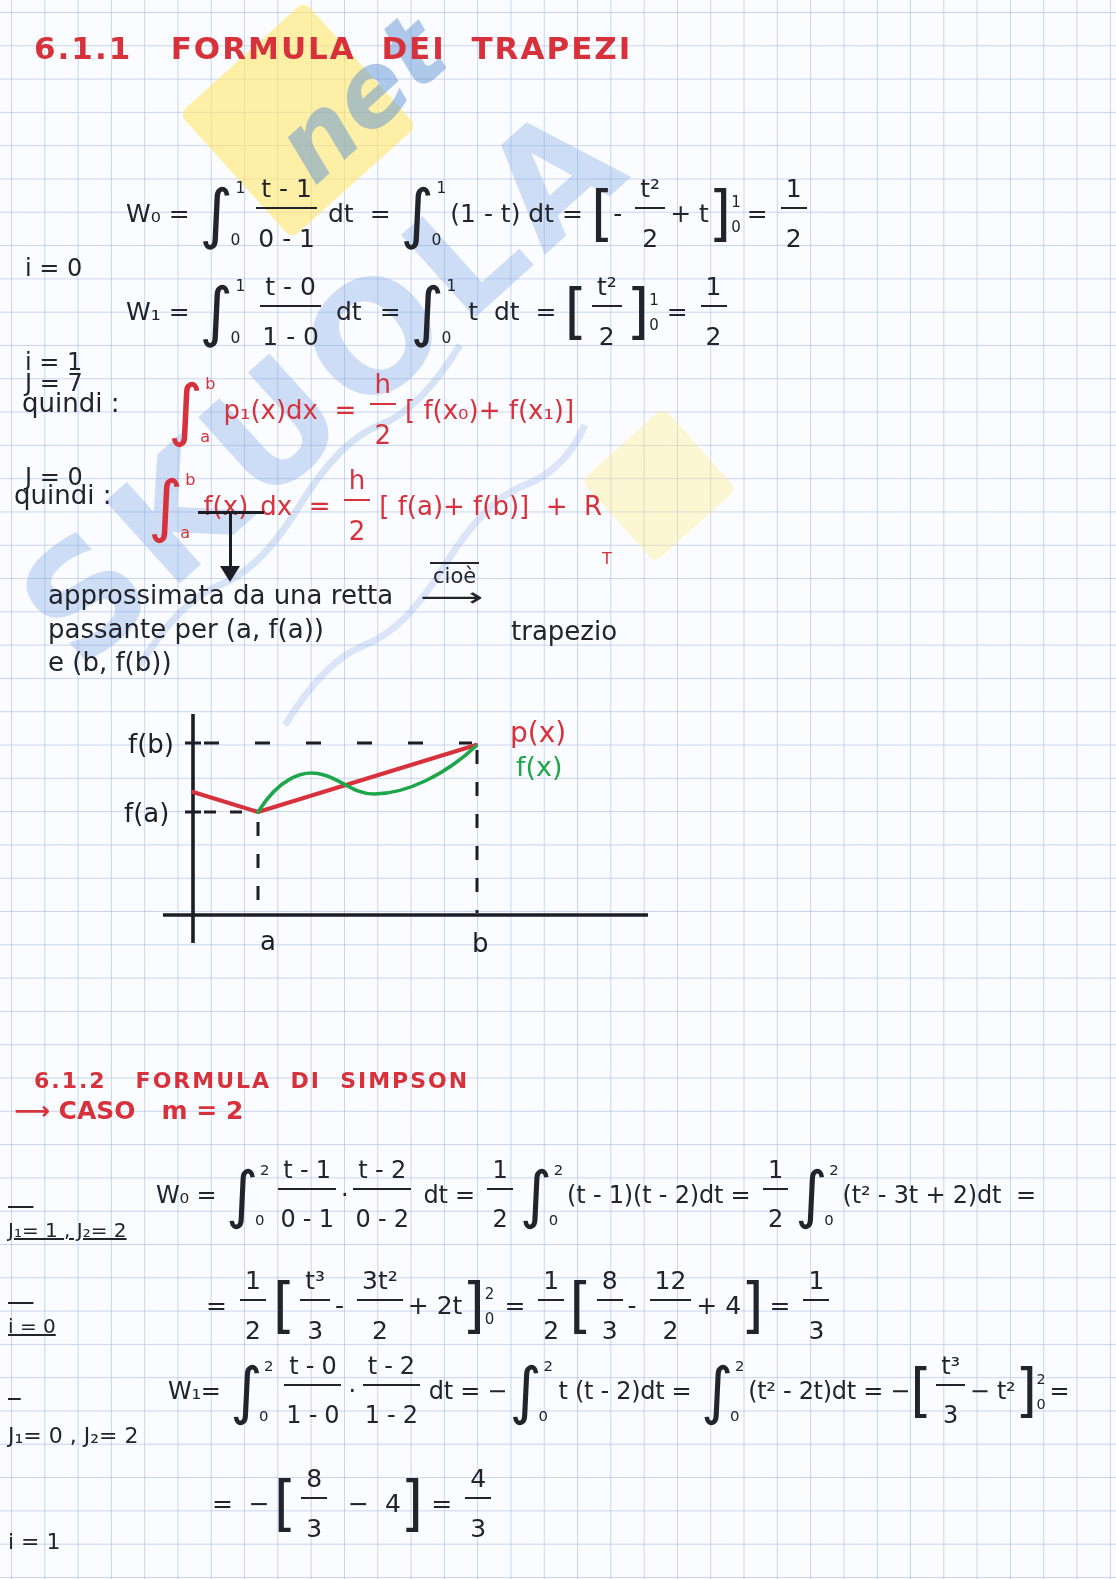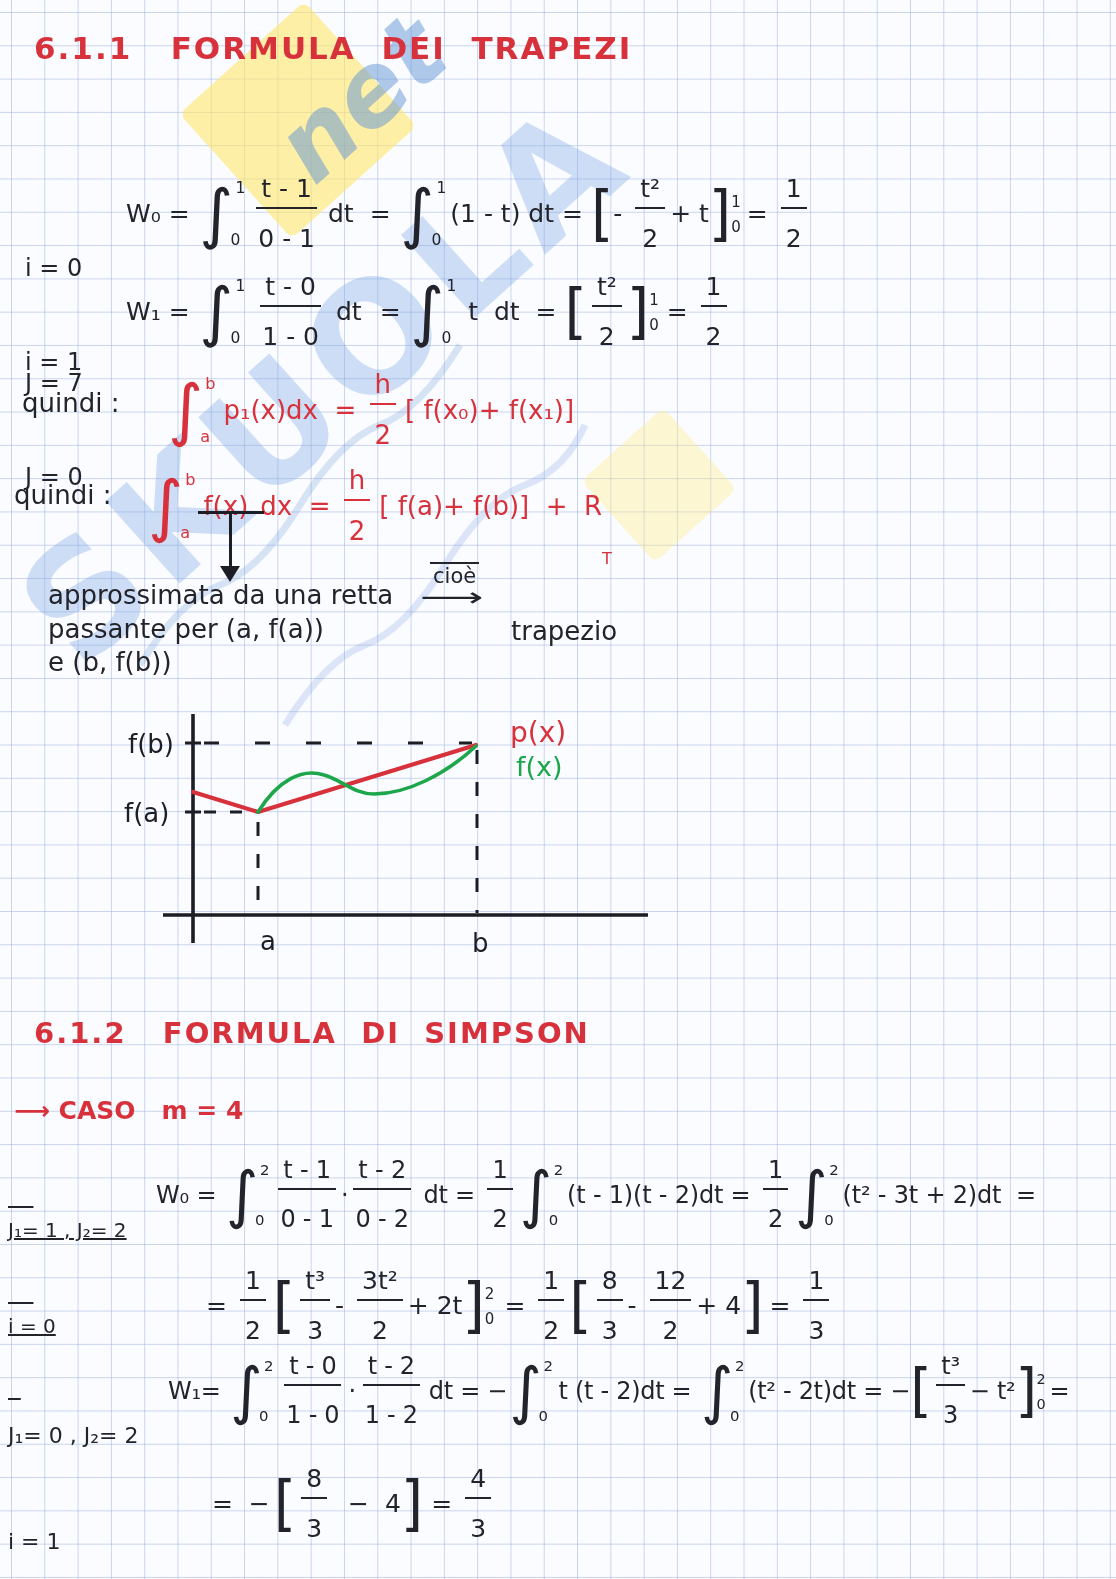--- a/index.html
+++ b/index.html
@@ -31,21 +31,21 @@
   }
   .wm-net{
     left:252px;top:118px;font-size:100px;font-weight:bold;font-style:italic;
     color:rgba(98,148,212,.50);transform:rotate(-42deg);transform-origin:left top;
   }
   
   .abs{position:absolute;z-index:2;}
   .red{color:#d7323c;}
   .title{font-weight:bold;letter-spacing:2px;white-space:pre;}
   .t1{left:34px;top:30px;font-size:31px;}
-  .t2{left:34px;top:1016px;font-size:29px;}
+  .t2{left:34px;top:1068px;font-size:22px;}
   .caso{font-weight:bold;white-space:pre;}
   .c1{left:10px;top:102px;font-size:26px;}
   .c2{left:14px;top:1096px;font-size:25px;}
   .sidelab{font-size:24px;line-height:1.6;white-space:pre;}
   .sl1{left:25px;top:172px;}
   .sl2{left:25px;top:266px;}
   .sl3{left:8px;top:1150px;font-size:20px;text-decoration:underline;}
   .sl4{left:8px;top:1348px;font-size:22px;}
   .word{font-size:26px;}
   
@@ -148,21 +148,21 @@
     <path d="M158,112 C178,80 202,68 224,75 C242,80 254,94 274,94 C307,94 346,74 376,46" fill="none" stroke="#1ea64b" stroke-width="3.6" stroke-linecap="round"></path>
     <text x="28" y="53">f(b)</text>
     <text x="24" y="122">f(a)</text>
     <text x="160" y="250">a</text>
     <text x="372" y="252">b</text>
     <text x="410" y="42" class="r">p(x)</text>
     <text x="416" y="76" class="g">f(x)</text>
   </svg>
 
   <div class="abs title red t2">6.1.2   FORMULA  DI  SIMPSON</div>
-  <div class="abs caso red c2">⟶ CASO   m = 4</div>
+  <div class="abs caso red c2">⟶ CASO   m = 2</div>
 
   <div class="abs sidelab sl3">
     <div>J₁= 1 , J₂= 2</div>
     <div>i = 0</div>
   </div>
   <div class="eq e5"><span class="mt">W₀ = </span><span class="intg"><span class="isym">∫</span><span class="ibnds"><span class="ihi">2</span><span class="ilo">0</span></span></span><span class="frac"><span class="num">t - 1</span><span class="den">0 - 1</span></span><span class="mt">·</span><span class="frac"><span class="num">t - 2</span><span class="den">0 - 2</span></span><span class="mt"> dt = </span><span class="frac"><span class="num">1</span><span class="den">2</span></span><span class="intg"><span class="isym">∫</span><span class="ibnds"><span class="ihi">2</span><span class="ilo">0</span></span></span><span class="mt">(t - 1)(t - 2)dt = </span><span class="frac"><span class="num">1</span><span class="den">2</span></span><span class="intg"><span class="isym">∫</span><span class="ibnds"><span class="ihi">2</span><span class="ilo">0</span></span></span><span class="mt">(t² - 3t + 2)dt  =</span></div>
   <div class="eq e6"><span class="mt">= </span><span class="frac"><span class="num">1</span><span class="den">2</span></span><span class="gap" style="width: 2px;"></span><span class="bigbr">[</span><span class="frac"><span class="num">t³</span><span class="den">3</span></span><span class="mt">- </span><span class="frac"><span class="num">3t²</span><span class="den">2</span></span><span class="mt">+ 2t</span><span class="bigbr">]</span><span class="ebnds"><span class="ehi">2</span><span class="elo">0</span></span><span class="gap" style="width: 10px;"></span><span class="mt">= </span><span class="frac"><span class="num">1</span><span class="den">2</span></span><span class="bigbr">[</span><span class="frac"><span class="num">8</span><span class="den">3</span></span><span class="mt">- </span><span class="frac"><span class="num">12</span><span class="den">2</span></span><span class="mt">+ 4</span><span class="bigbr">]</span><span class="gap" style="width: 6px;"></span><span class="mt">= </span><span class="frac"><span class="num">1</span><span class="den">3</span></span></div>
 
   <div class="abs sidelab sl4">
     <div>J₁= 0 , J₂= 2</div>

